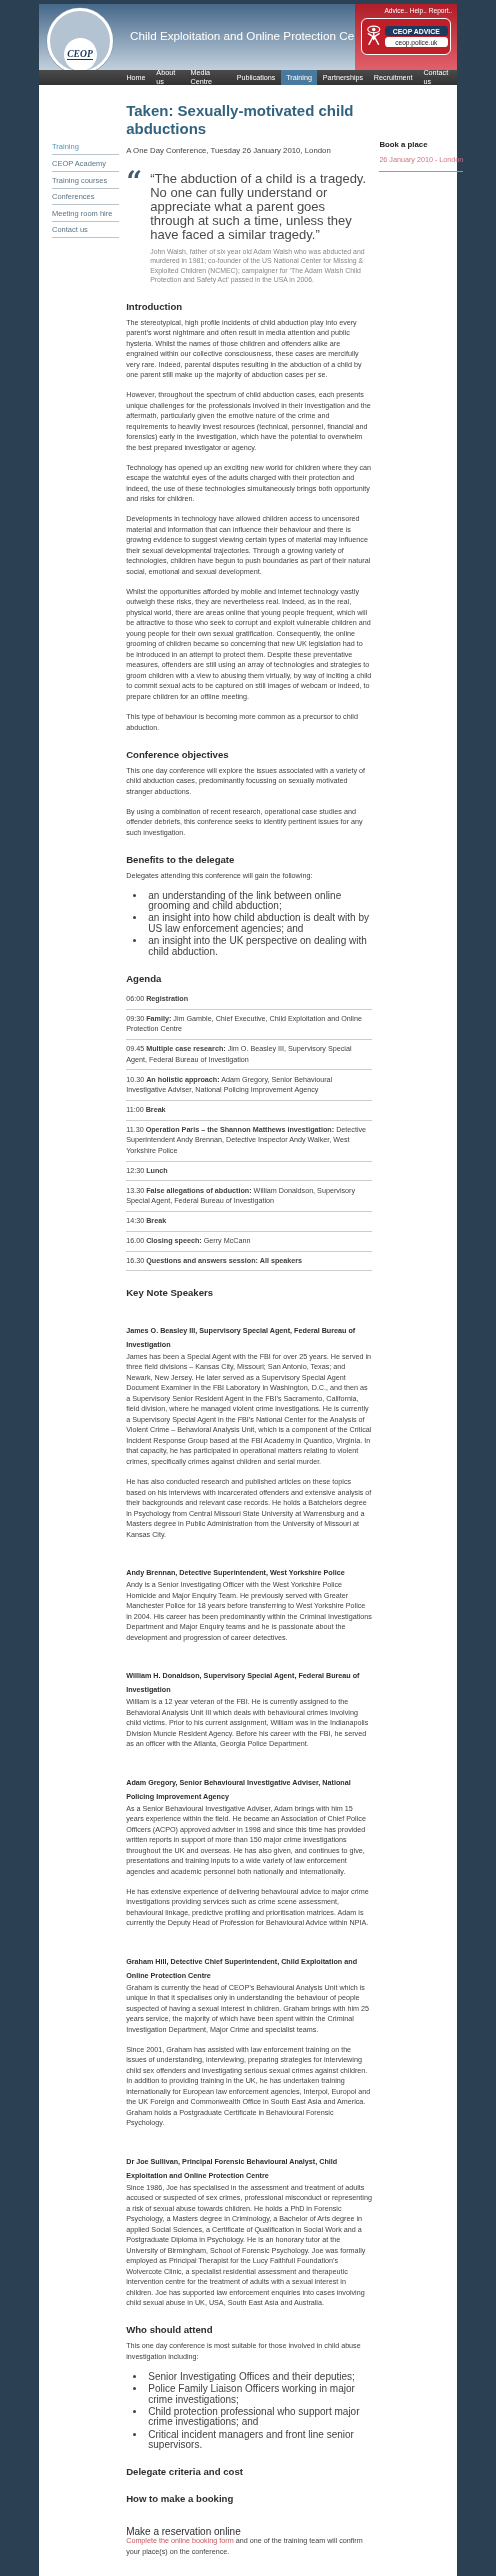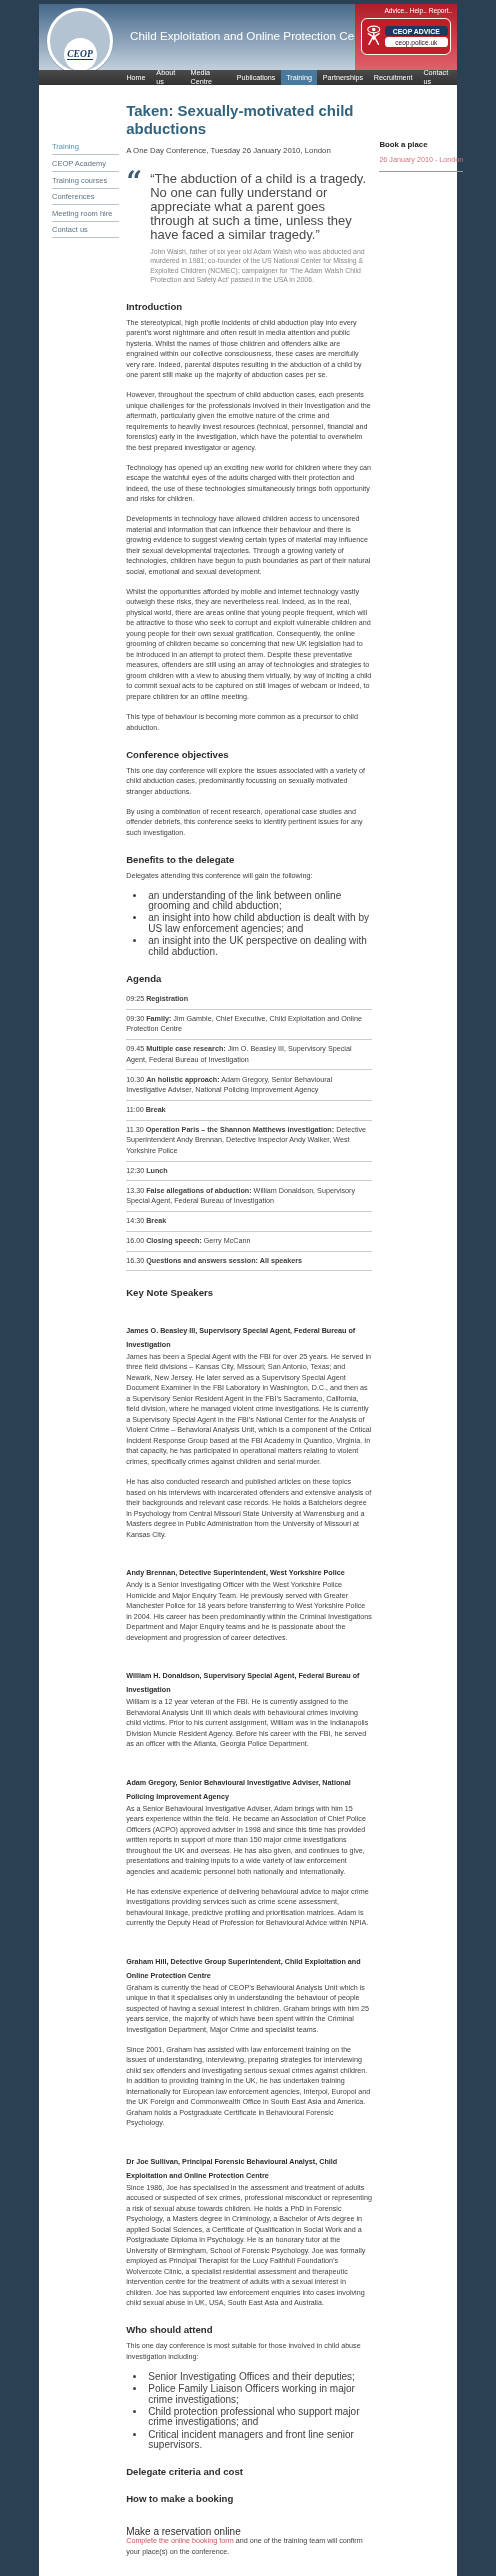--- a/index.html
+++ b/index.html
@@ -154,21 +154,21 @@
       <h2>Benefits to the delegate</h2>
       <p>Delegates attending this conference will gain the following:</p>
       <ul class="bullets" id="benefits-bullets">
           <li>an understanding of the link between online grooming and child abduction;</li>
           <li>an insight into how child abduction is dealt with by US law enforcement agencies; and</li>
           <li>an insight into the UK perspective on dealing with child abduction.</li>
         </ul>
 
       <h2>Agenda</h2>
       <div id="agenda-list">
-          <div class="agenda-row"><span>09:25 </span><strong>Registration</strong></div>
+          <div class="agenda-row"><span>06:00 </span><strong>Registration</strong></div>
           <div class="agenda-row"><span>09:30 </span><strong>Family:</strong><span> Jim Gamble, Chief Executive, Child Exploitation and Online Protection Centre</span></div>
           <div class="agenda-row"><span>09.45 </span><strong>Multiple case research:</strong><span> Jim O. Beasley III, Supervisory Special Agent, Federal Bureau of Investigation</span></div>
           <div class="agenda-row"><span>10.30 </span><strong>An holistic approach:</strong><span> Adam Gregory, Senior Behavioural Investigative Adviser, National Policing Improvement Agency</span></div>
           <div class="agenda-row"><span>11:00 </span><strong>Break</strong></div>
           <div class="agenda-row"><span>11.30 </span><strong>Operation Paris – the Shannon Matthews investigation:</strong><span> Detective Superintendent Andy Brennan, Detective Inspector Andy Walker, West Yorkshire Police</span></div>
           <div class="agenda-row"><span>12:30 </span><strong>Lunch</strong></div>
           <div class="agenda-row"><span>13.30 </span><strong>False allegations of abduction:</strong><span> William Donaldson, Supervisory Special Agent, Federal Bureau of Investigation</span></div>
           <div class="agenda-row"><span>14:30 </span><strong>Break</strong></div>
           <div class="agenda-row"><span>16.00 </span><strong>Closing speech:</strong><span> Gerry McCann</span></div>
           <div class="agenda-row"><span>16.30 </span><strong>Questions and answers session: All speakers</strong></div>
@@ -179,21 +179,21 @@
           <h3 class="spk-name">James O. Beasley III, Supervisory Special Agent, Federal Bureau of Investigation</h3>
           <p class="tight">James has been a Special Agent with the FBI for over 25 years. He served in three field divisions – Kansas City, Missouri; San Antonio, Texas; and Newark, New Jersey. He later served as a Supervisory Special Agent Document Examiner in the FBI Laboratory in Washington, D.C., and then as a Supervisory Senior Resident Agent in the FBI’s Sacramento, California, field division, where he managed violent crime investigations. He is currently a Supervisory Special Agent in the FBI’s National Center for the Analysis of Violent Crime – Behavioral Analysis Unit, which is a component of the Critical Incident Response Group based at the FBI Academy in Quantico, Virginia. In that capacity, he has participated in operational matters relating to violent crimes, specifically crimes against children and serial murder.</p>
           <p>He has also conducted research and published articles on these topics based on his interviews with incarcerated offenders and extensive analysis of their backgrounds and relevant case records. He holds a Batchelors degree in Psychology from Central Missouri State University at Warrensburg and a Masters degree in Public Administration from the University of Missouri at Kansas City.</p>
           <h3 class="spk-name">Andy Brennan, Detective Superintendent, West Yorkshire Police</h3>
           <p class="tight">Andy is a Senior Investigating Officer with the West Yorkshire Police Homicide and Major Enquiry Team. He previously served with Greater Manchester Police for 18 years before transferring to West Yorkshire Police in 2004. His career has been predominantly within the Criminal Investigations Department and Major Enquiry teams and he is passionate about the development and progression of career detectives.</p>
           <h3 class="spk-name">William H. Donaldson, Supervisory Special Agent, Federal Bureau of Investigation</h3>
           <p class="tight">William is a 12 year veteran of the FBI. He is currently assigned to the Behavioral Analysis Unit III which deals with behavioural crimes involving child victims. Prior to his current assignment, William was in the Indianapolis Division Muncie Resident Agency. Before his career with the FBI, he served as an officer with the Atlanta, Georgia Police Department.</p>
           <h3 class="spk-name">Adam Gregory, Senior Behavioural Investigative Adviser, National Policing Improvement Agency</h3>
           <p class="tight">As a Senior Behavioural Investigative Adviser, Adam brings with him 15 years experience within the field. He became an Association of Chief Police Officers (ACPO) approved adviser in 1998 and since this time has provided written reports in support of more than 150 major crime investigations throughout the UK and overseas. He has also given, and continues to give, presentations and training inputs to a wide variety of law enforcement agencies and academic personnel both nationally and internationally.</p>
           <p>He has extensive experience of delivering behavioural advice to major crime investigations providing services such as crime scene assessment, behavioural linkage, predictive profiling and prioritisation matrices. Adam is currently the Deputy Head of Profession for Behavioural Advice within NPIA.</p>
-          <h3 class="spk-name">Graham Hill, Detective Group Superintendent, Child Exploitation and Online Protection Centre</h3>
+          <h3 class="spk-name">Graham Hill, Detective Chief Superintendent, Child Exploitation and Online Protection Centre</h3>
           <p class="tight">Graham is currently the head of CEOP’s Behavioural Analysis Unit which is unique in that it specialises only in understanding the behaviour of people suspected of having a sexual interest in children. Graham brings with him 25 years service, the majority of which have been spent within the Criminal Investigation Department, Major Crime and specialist teams.</p>
           <p>Since 2001, Graham has assisted with law enforcement training on the issues of understanding, interviewing, preparing strategies for interviewing child sex offenders and investigating serious sexual crimes against children. In addition to providing training in the UK, he has undertaken training internationally for European law enforcement agencies, Interpol, Europol and the UK Foreign and Commonwealth Office in South East Asia and America. Graham holds a Postgraduate Certificate in Behavioural Forensic Psychology.</p>
           <h3 class="spk-name">Dr Joe Sullivan, Principal Forensic Behavioural Analyst, Child Exploitation and Online Protection Centre</h3>
           <p class="tight">Since 1986, Joe has specialised in the assessment and treatment of adults accused or suspected of sex crimes, professional misconduct or representing a risk of sexual abuse towards children. He holds a PhD in Forensic Psychology, a Masters degree in Criminology, a Bachelor of Arts degree in applied Social Sciences, a Certificate of Qualification in Social Work and a Postgraduate Diploma in Psychology. He is an honorary tutor at the University of Birmingham, School of Forensic Psychology. Joe was formally employed as Principal Therapist for the Lucy Faithfull Foundation’s Wolvercote Clinic, a specialist residential assessment and therapeutic intervention centre for the treatment of adults with a sexual interest in children. Joe has supported law enforcement enquiries into cases involving child sexual abuse in UK, USA, South East Asia and Australia.</p>
         </div>
 
       <h2>Who should attend</h2>
       <p>This one day conference is most suitable for those involved in child abuse investigation including:</p>
       <ul class="bullets" id="attend-bullets">
           <li>Senior Investigating Offices and their deputies;</li>

